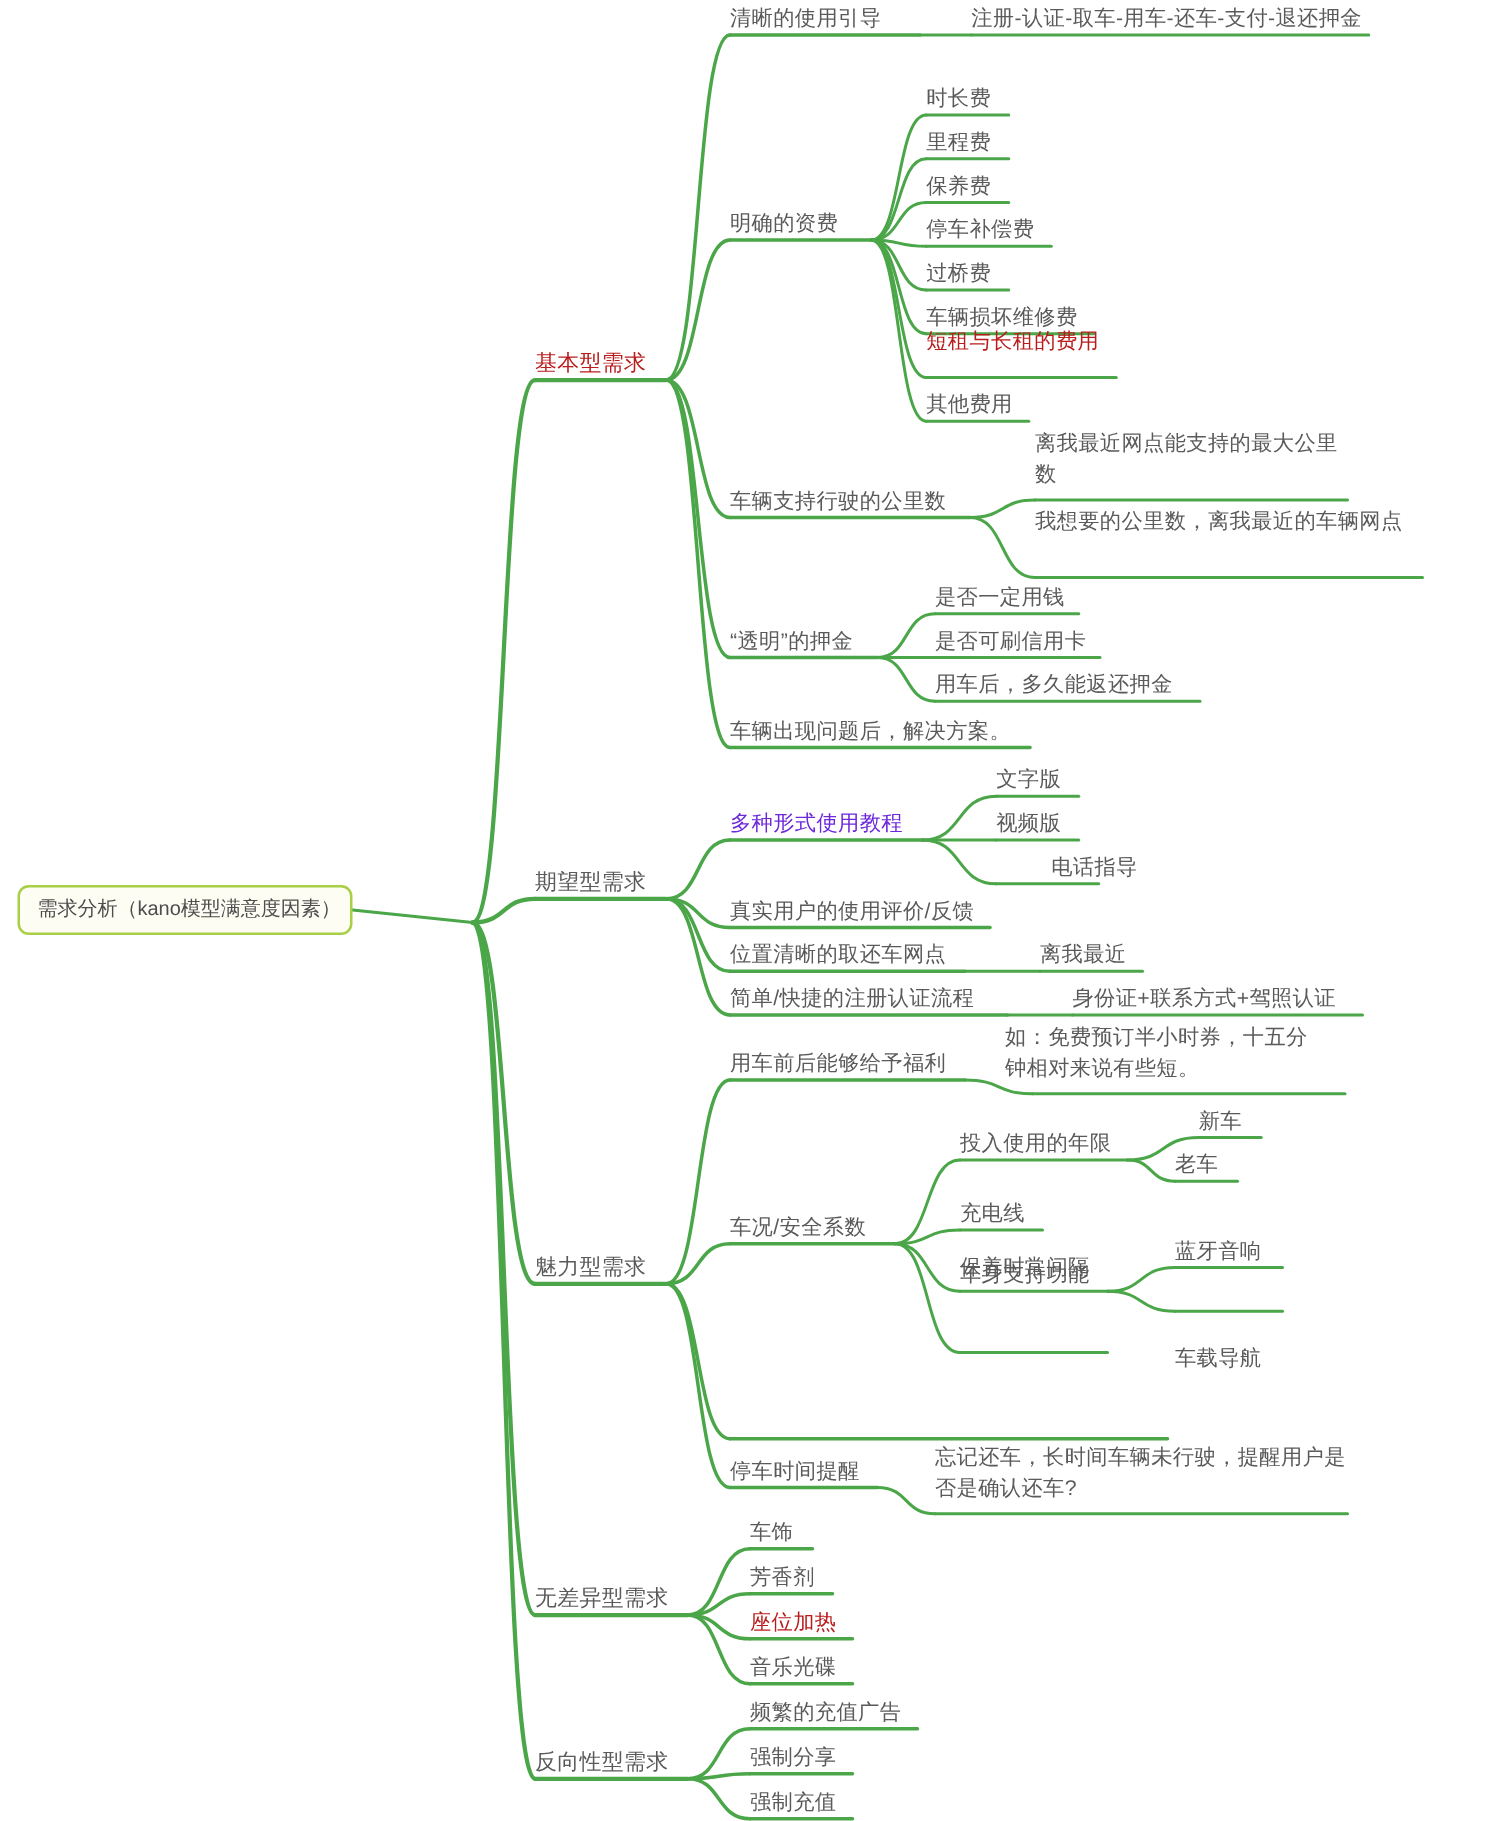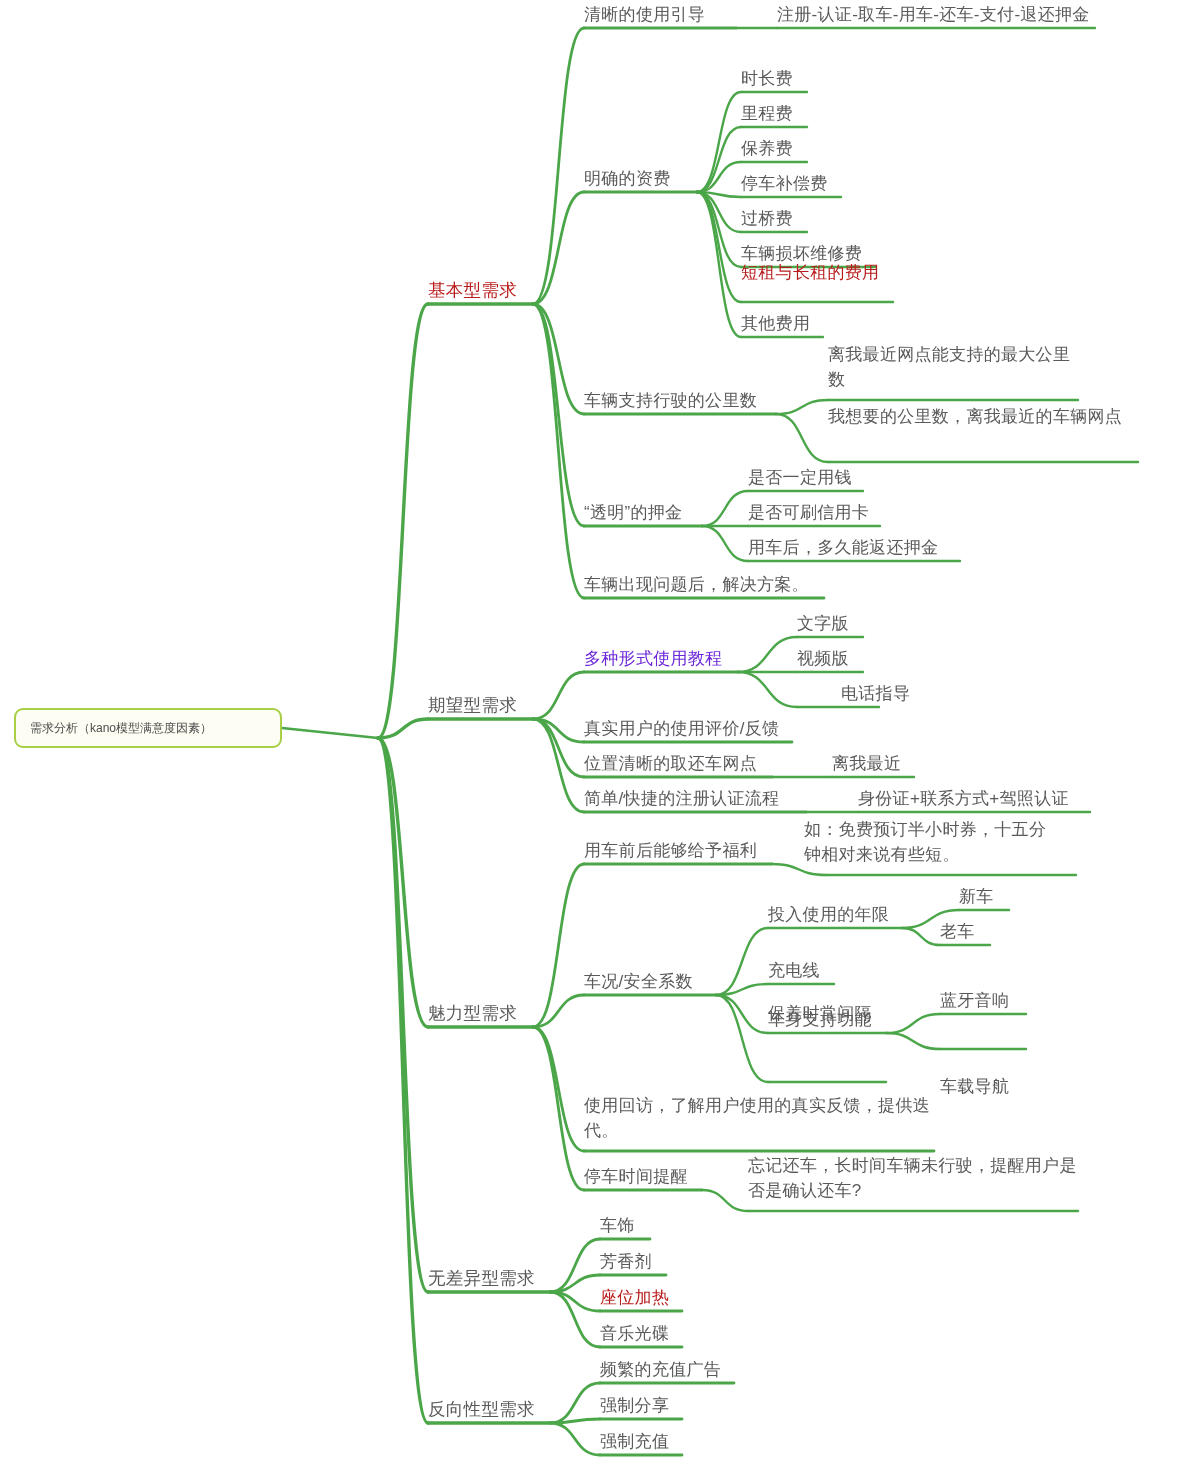--- a/index.html
+++ b/index.html
@@ -4,21 +4,21 @@
 <style>
   html,body{margin:0;padding:0;background:#ffffff;}
   body{font-family:"Liberation Sans","DejaVu Sans",sans-serif;}
   #canvas{position:relative;width:1200px;height:1457px;background:#fff;overflow:hidden;}
   #wires{position:absolute;left:0;top:0;width:1200px;height:1457px;pointer-events:none;}
   .node{position:absolute;box-sizing:border-box;white-space:pre;color:#5a5a5a;
         font-size:17px;line-height:25px;letter-spacing:.3px;}
   .node.lvl1{font-size:17.5px;}
   .node.wrap{white-space:normal;}
   .root{position:absolute;box-sizing:border-box;border:2px solid #a8cf45;border-radius:9px;
-        background:#fdfdf3;color:#4d4d4d;font-size:12px;line-height:20px;
+        background:#fdfdf3;color:#4d4d4d;font-size:16px;line-height:20px;
         display:flex;align-items:center;padding:0 14px;white-space:pre;}
 </style>
 </head>
 <body style="background: rgb(255, 255, 255);">
 
 <div id="canvas">
   <svg id="wires">
       <path d="M 428 304 L 533 304" fill="none" stroke="#4aa648" stroke-width="3.4" stroke-linecap="round"></path>
       <path d="M 584 28 L 736 28" fill="none" stroke="#4aa648" stroke-width="2.8" stroke-linecap="round"></path>
       <path d="M 777 28 L 1095 28" fill="none" stroke="#4aa648" stroke-width="2.4" stroke-linecap="round"></path>
@@ -167,21 +167,20 @@
     <div class="node wrap" style="left: 804px; top: 817px; width: 250px; height: 58px; color: rgb(90, 90, 90);"><span>如：免费预订半小时券，十五分钟相对来说有些短。</span></div>
     <div class="node" style="left: 584px; top: 969px; width: 132px; height: 26px; color: rgb(90, 90, 90);"><span>车况/安全系数</span></div>
     <div class="node" style="left: 768px; top: 902px; width: 134px; height: 26px; color: rgb(90, 90, 90);"><span>投入使用的年限</span></div>
     <div class="node" style="left: 959px; top: 884px; width: 50px; height: 26px; color: rgb(90, 90, 90);"><span>新车</span></div>
     <div class="node" style="left: 940px; top: 919px; width: 50px; height: 26px; color: rgb(90, 90, 90);"><span>老车</span></div>
     <div class="node" style="left: 768px; top: 958px; width: 66px; height: 26px; color: rgb(90, 90, 90);"><span>充电线</span></div>
     <div class="node" style="left: 768px; top: 1007px; width: 118px; height: 26px; color: rgb(90, 90, 90);"><span>车身支持功能</span></div>
     <div class="node" style="left: 768px; top: 1001px; width: 118px; height: 26px; color: rgb(90, 90, 90);"><span>保养时常间隔</span></div>
     <div class="node" style="left: 940px; top: 988px; width: 86px; height: 26px; color: rgb(90, 90, 90);"><span>蓝牙音响</span></div>
     <div class="node" style="left: 940px; top: 1074px; width: 86px; height: 26px; color: rgb(90, 90, 90);"><span>车载导航</span></div>
-    <div class="node wrap" style="left: 584px; top: 1093px; width: 350px; height: 58px; color: rgb(90, 90, 90);"><span>使用回访，了解用户使用的真实反馈，提供迭代。</span></div>
     <div class="node" style="left: 584px; top: 1164px; width: 118px; height: 26px; color: rgb(90, 90, 90);"><span>停车时间提醒</span></div>
     <div class="node wrap" style="left: 748px; top: 1153px; width: 330px; height: 58px; color: rgb(90, 90, 90);"><span>忘记还车，长时间车辆未行驶，提醒用户是否是确认还车?</span></div>
     <div class="node lvl1" style="left: 428px; top: 1266px; width: 122px; height: 26px; color: rgb(90, 90, 90);"><span>无差异型需求</span></div>
     <div class="node" style="left: 600px; top: 1213px; width: 50px; height: 26px; color: rgb(90, 90, 90);"><span>车饰</span></div>
     <div class="node" style="left: 600px; top: 1249px; width: 66px; height: 26px; color: rgb(90, 90, 90);"><span>芳香剂</span></div>
     <div class="node" style="left: 600px; top: 1285px; width: 82px; height: 26px; color: #b91c1c;"><span>座位加热</span></div>
     <div class="node" style="left: 600px; top: 1321px; width: 82px; height: 26px; color: rgb(90, 90, 90);"><span>音乐光碟</span></div>
     <div class="node lvl1" style="left: 428px; top: 1397px; width: 122px; height: 26px; color: rgb(90, 90, 90);"><span>反向性型需求</span></div>
     <div class="node" style="left: 600px; top: 1357px; width: 134px; height: 26px; color: rgb(90, 90, 90);"><span>频繁的充值广告</span></div>
     <div class="node" style="left: 600px; top: 1393px; width: 82px; height: 26px; color: rgb(90, 90, 90);"><span>强制分享</span></div>

